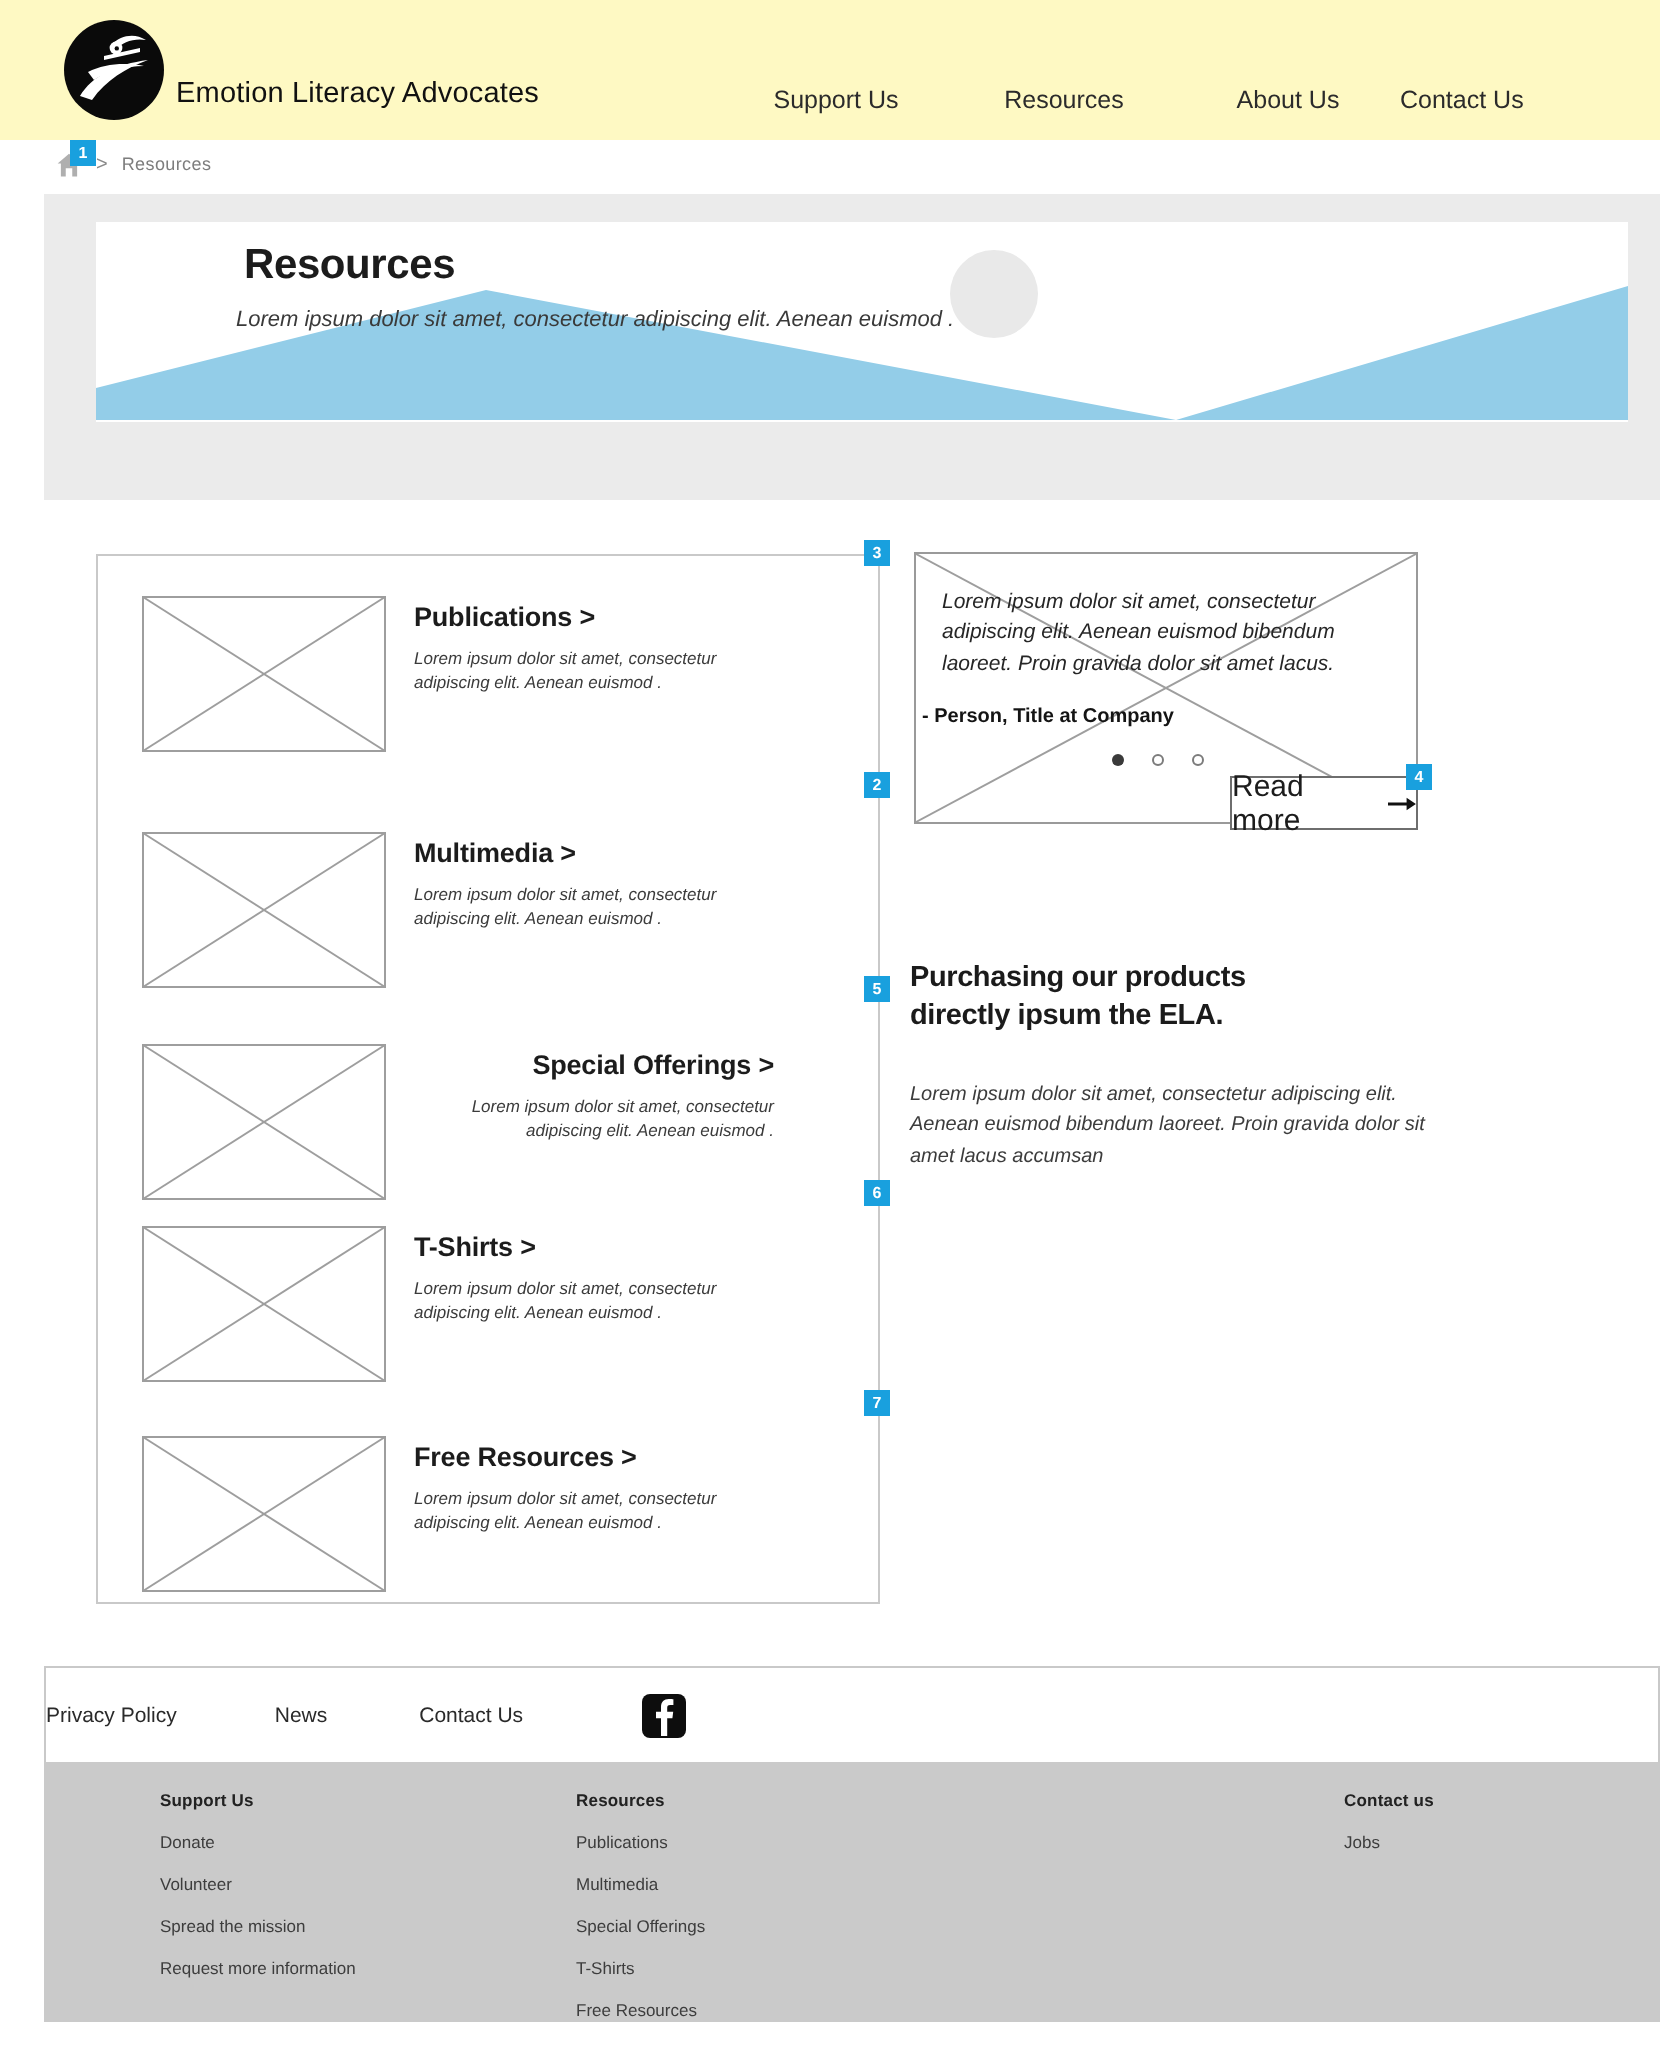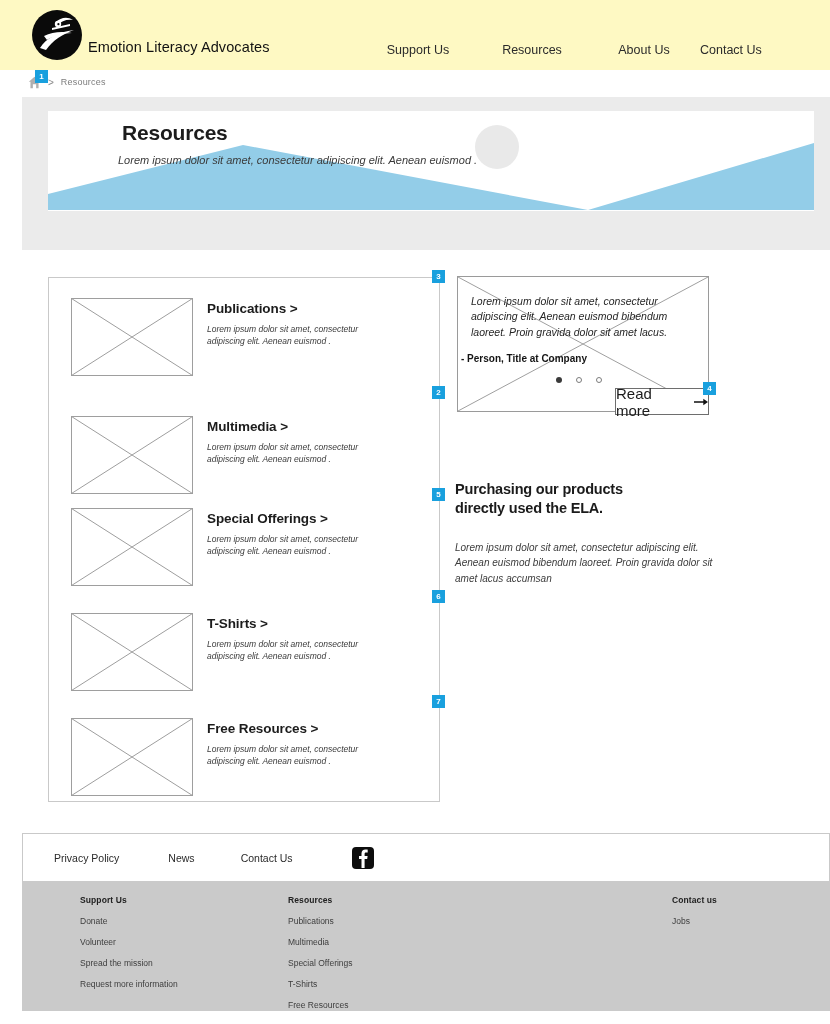--- a/index.html
+++ b/index.html
@@ -297,21 +297,21 @@
     background: #fff;
     display: flex;
     align-items: center;
   }
   .footer-link {
     font-size: 10.5px;
     color: #2a2a2a;
     cursor: pointer;
     white-space: nowrap;
   }
-  .footer-link.l1 { margin-left: 31px; }
+  .footer-link.l1 { }
   .footer-link.l2 { margin-left: 49px; }
   .footer-link.l3 { margin-left: 46px; }
   .fb-icon { margin-left: 59px; display: block; cursor: pointer; }
 
   .footer-bottom {
     position: absolute;
     left: 22px;
     top: 881px;
     width: 808px;
     height: 130px;
@@ -405,21 +405,21 @@
         <rect x="0.5" y="0.5" width="121" height="77" fill="#fff" stroke="#9e9e9e"></rect>
         <line x1="0.5" y1="0.5" x2="121.5" y2="77.5" stroke="#9e9e9e"></line>
         <line x1="121.5" y1="0.5" x2="0.5" y2="77.5" stroke="#9e9e9e"></line>
       </svg>
       <div class="res-body">
         <h2 class="res-title">Multimedia &gt;</h2>
         <p class="res-desc">Lorem ipsum dolor sit amet, consectetur adipiscing elit. Aenean euismod .</p>
       </div>
     </div>
 
-    <div class="res-item" style="top:230px;">
+    <div class="res-item" style="top:244px;text-align:right;">
       <svg class="res-thumb" viewBox="0 0 122 78">
         <rect x="0.5" y="0.5" width="121" height="77" fill="#fff" stroke="#9e9e9e"></rect>
         <line x1="0.5" y1="0.5" x2="121.5" y2="77.5" stroke="#9e9e9e"></line>
         <line x1="121.5" y1="0.5" x2="0.5" y2="77.5" stroke="#9e9e9e"></line>
       </svg>
       <div class="res-body">
         <h2 class="res-title">Special Offerings &gt;</h2>
         <p class="res-desc">Lorem ipsum dolor sit amet, consectetur adipiscing elit. Aenean euismod .</p>
       </div>
     </div>
@@ -466,21 +466,21 @@
 </section>
 
 <div class="read-more">
   <span class="read-more-label">Read more</span>
   <svg class="arrow-icon" width="15" height="10" viewBox="0 0 15 10">
     <path d="M0 4.2 L10 4.2 L10 1.6 L15 5 L10 8.4 L10 5.8 L0 5.8 Z" fill="#111"></path>
   </svg>
 </div>
 
 <section class="funds">
-  <h2 class="funds-title">Purchasing our products directly used the ELA.</h2>
+  <h2 class="funds-title">Purchasing our products directly ipsum the ELA.</h2>
   <p class="funds-body">Lorem ipsum dolor sit amet, consectetur adipiscing elit. Aenean euismod bibendum laoreet. Proin gravida dolor sit amet lacus accumsan</p>
 </section>
 
 <div class="badge" style="left:35px;  top:70px;">1</div>
 <div class="badge" style="left:432px; top:270px;">3</div>
 <div class="badge" style="left:432px; top:386px;">2</div>
 <div class="badge" style="left:703px; top:382px;">4</div>
 <div class="badge" style="left:432px; top:488px;">5</div>
 <div class="badge" style="left:432px; top:590px;">6</div>
 <div class="badge" style="left:432px; top:695px;">7</div>

